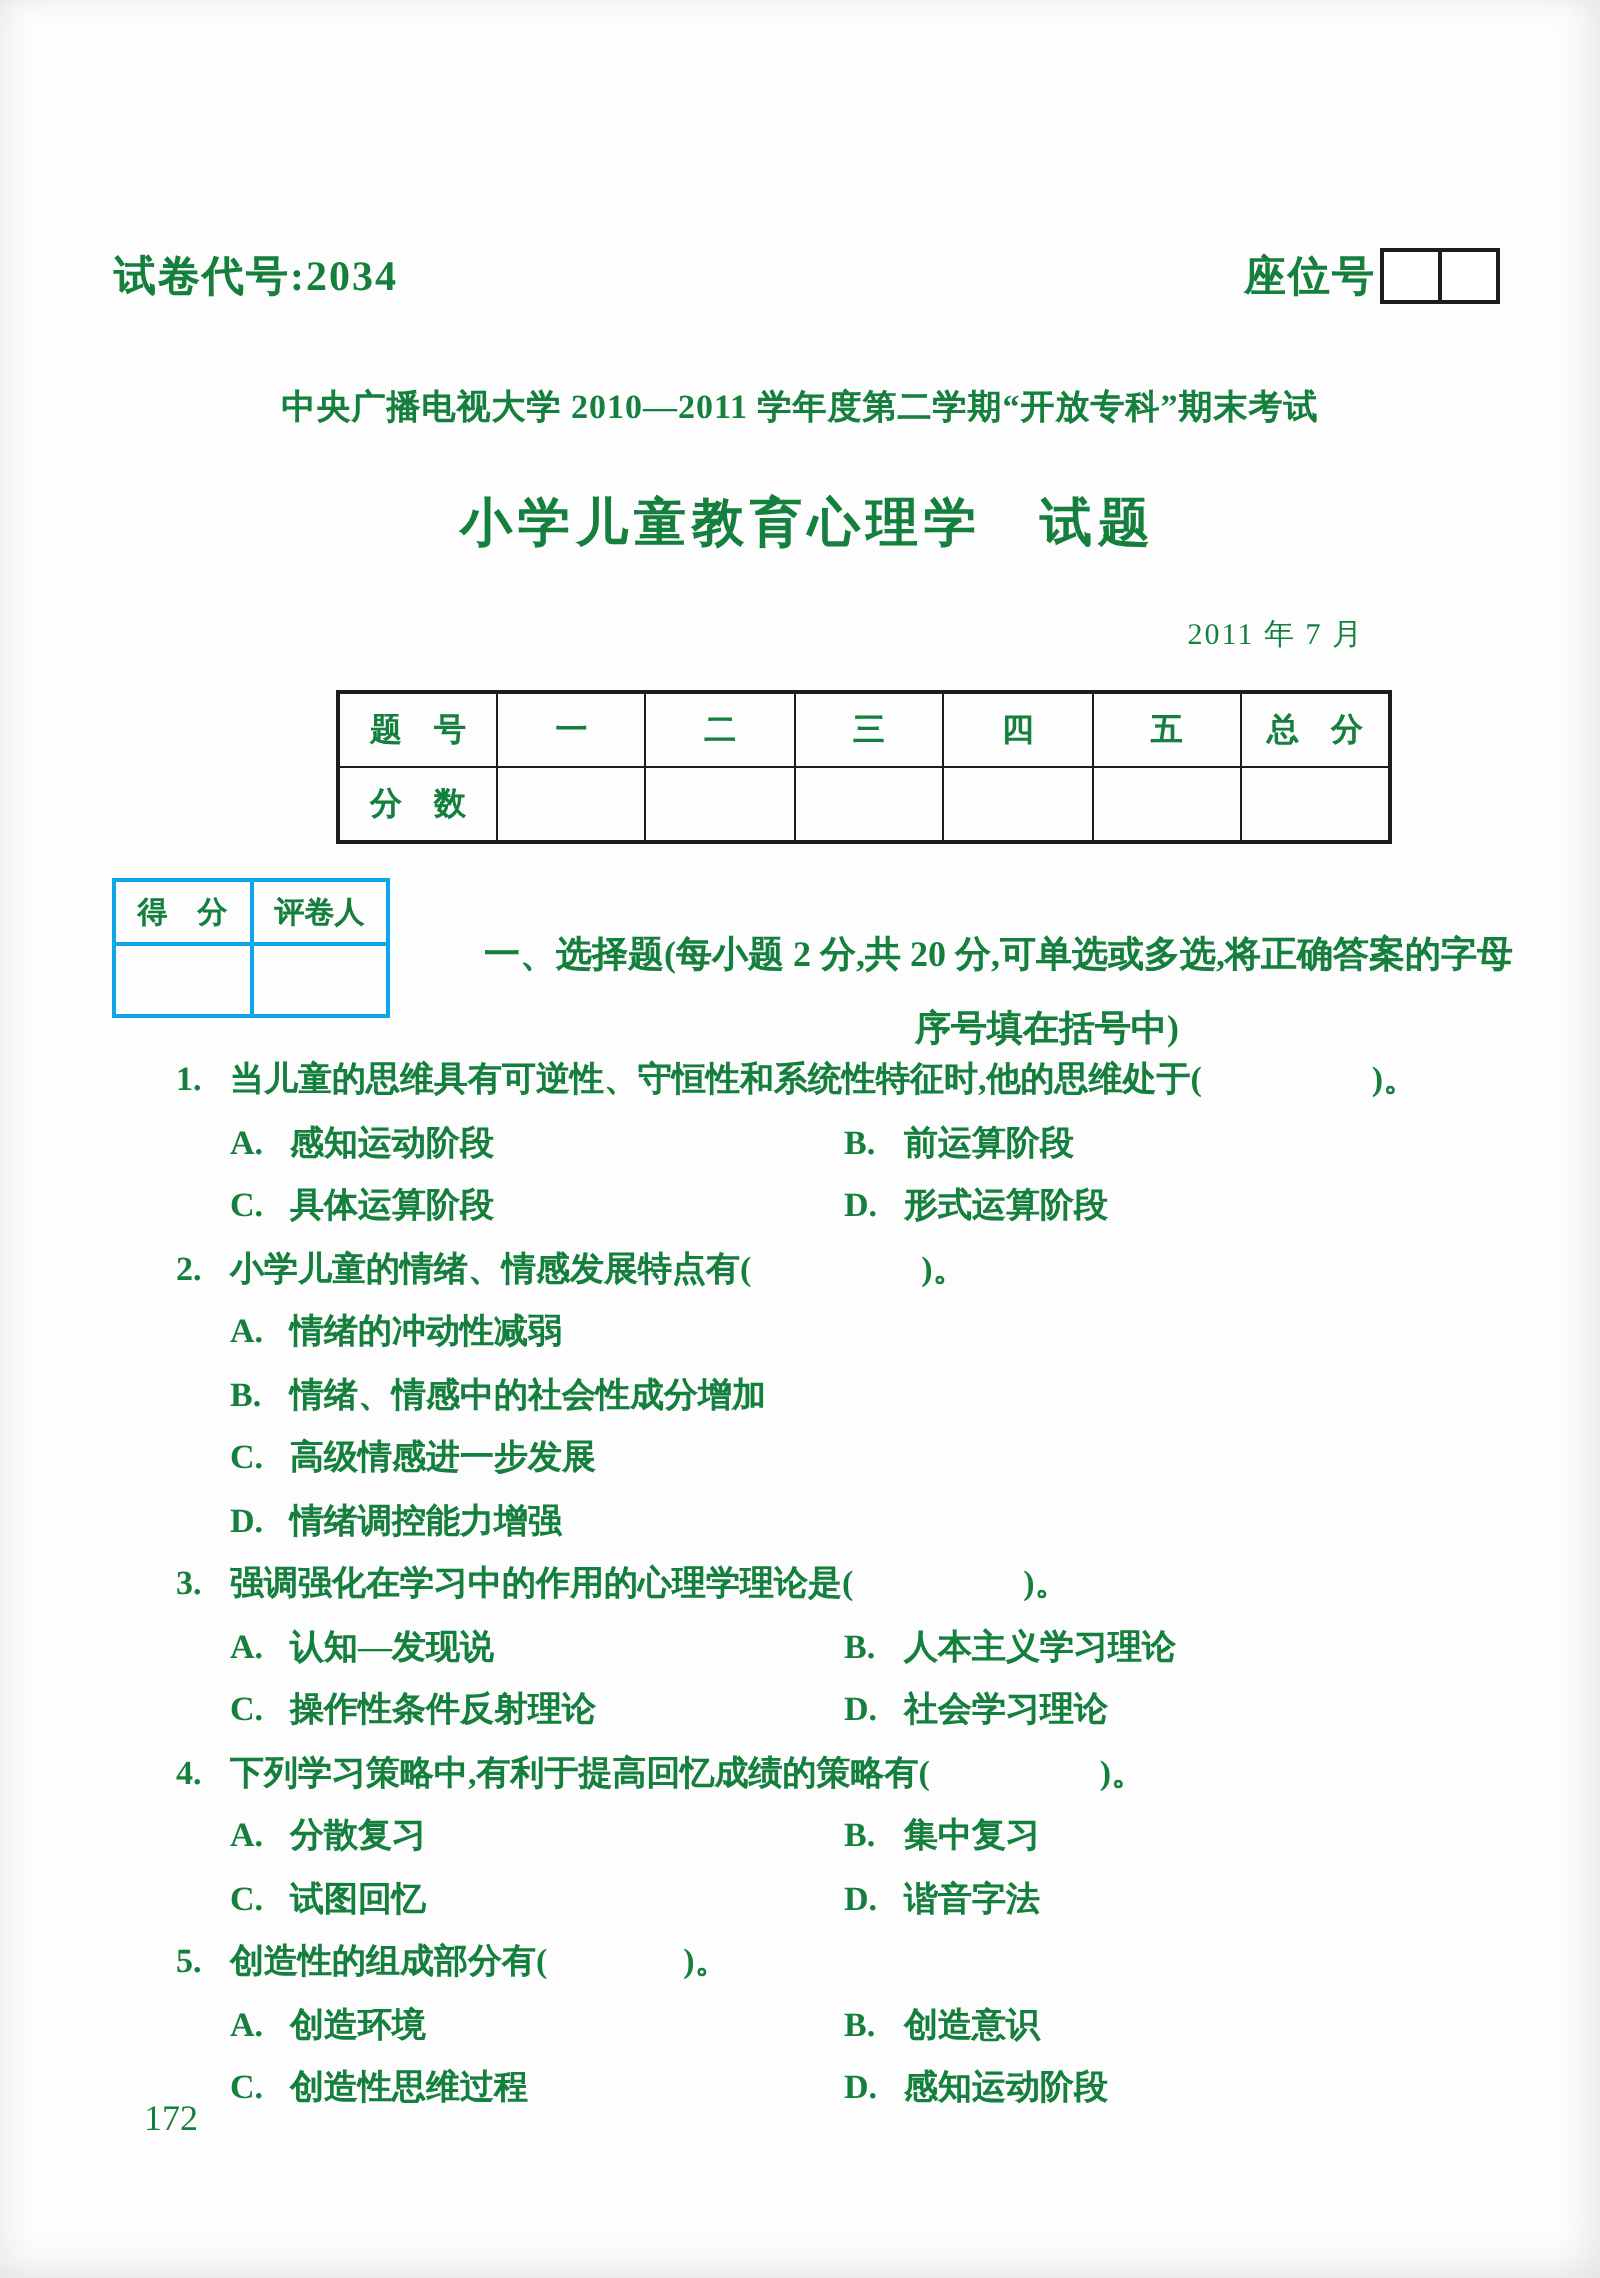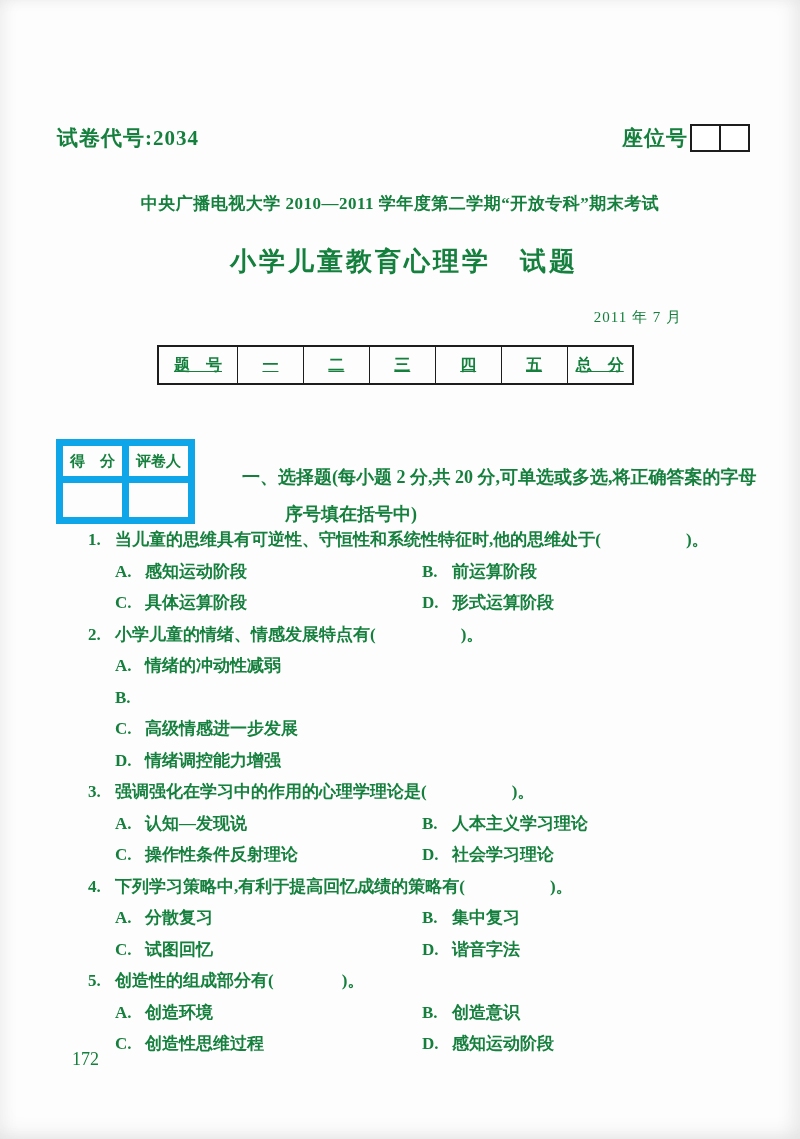--- a/index.html
+++ b/index.html
@@ -36,49 +36,49 @@
     position:absolute; top:244px; left:4px; width:100%;
     text-align:center; font-size:26px; font-weight:700; letter-spacing:3px;
   }
   .exam-date {
     position:absolute; top:308px; right:118px;
     font-size:15px; font-weight:400; letter-spacing:1px;
   }
 
   
   table.score {
-    position:absolute; top:345px; left:157px;
-    border-collapse:collapse; table-layout:fixed; width:477px;text-decoration:underline;
+    position:absolute; top:345px; left:168px;
+    border-collapse:collapse; table-layout:fixed; width:528px;
   }
   table.score td {
     border:1px solid #1d1d1d; height:36px; text-align:center;
     font-size:16px; font-weight:700; padding:0;
   }
   table.score { border:2px solid #1d1d1d; }
   table.score td.first { width:78px; }
 
   
   table.grader {
     position:absolute; top:439px; left:56px;
     border-collapse:collapse; table-layout:fixed; width:139px;
   }
   table.grader { border:2px solid #1d1d1d; }
   table.grader td {
-    border:7px solid #0ea5e9; text-align:center; padding:0;
+    border:2px solid #0ea5e9; text-align:center; padding:0;
     font-size:15px; font-weight:700;
   }
   table.grader tr.labels td { height:30px; }
   table.grader tr.blank td { height:34px; }
 
   
   .section-heading {
     position:absolute; top:459px; left:242px; width:520px;
     font-size:18px; font-weight:700; line-height:37px;
   }
-  .section-heading .line2 { margin-left:43px; }
+  .section-heading .line2 { margin-left:43px;text-align:center; }
 
   
   .questions {
     position:absolute; top:524px; left:88px; right:46px;
     font-size:17px; font-weight:600; line-height:31.5px;
   }
   .q-line { display:flex; }
   .q-num { width:27px; flex:0 0 27px; }
   .options { margin-left:27px; display:grid; grid-template-columns:307px 1fr; }
   .options.one-col { grid-template-columns:1fr; }
@@ -116,20 +116,29 @@
     <tbody>
       <tr>
         <td class="first">题　号</td>
         <td>一</td>
         <td>二</td>
         <td>三</td>
         <td>四</td>
         <td>五</td>
         <td>总　分</td>
       </tr>
+      <tr>
+        <td class="first">分　数</td>
+        <td></td>
+        <td></td>
+        <td></td>
+        <td></td>
+        <td></td>
+        <td></td>
+      </tr>
     </tbody>
   </table>
 
   <table class="grader">
     <tbody>
       <tr class="labels">
         <td>得　分</td>
         <td>评卷人</td>
       </tr>
       <tr class="blank">
@@ -174,20 +183,21 @@
           <span class="q-num">2.</span>
           <span class="q-text">小学儿童的情绪、情感发展特点有(　　　　　)。</span>
         </div>
         <div class="options one-col">
           <div class="option">
             <span class="opt-label">A.</span>
             <span class="opt-text">情绪的冲动性减弱</span>
           </div>
           <div class="option">
             <span class="opt-label">B.</span>
+            <span class="opt-text">情绪、情感中的社会性成分增加</span>
           </div>
           <div class="option">
             <span class="opt-label">C.</span>
             <span class="opt-text">高级情感进一步发展</span>
           </div>
           <div class="option">
             <span class="opt-label">D.</span>
             <span class="opt-text">情绪调控能力增强</span>
           </div>
         </div>

